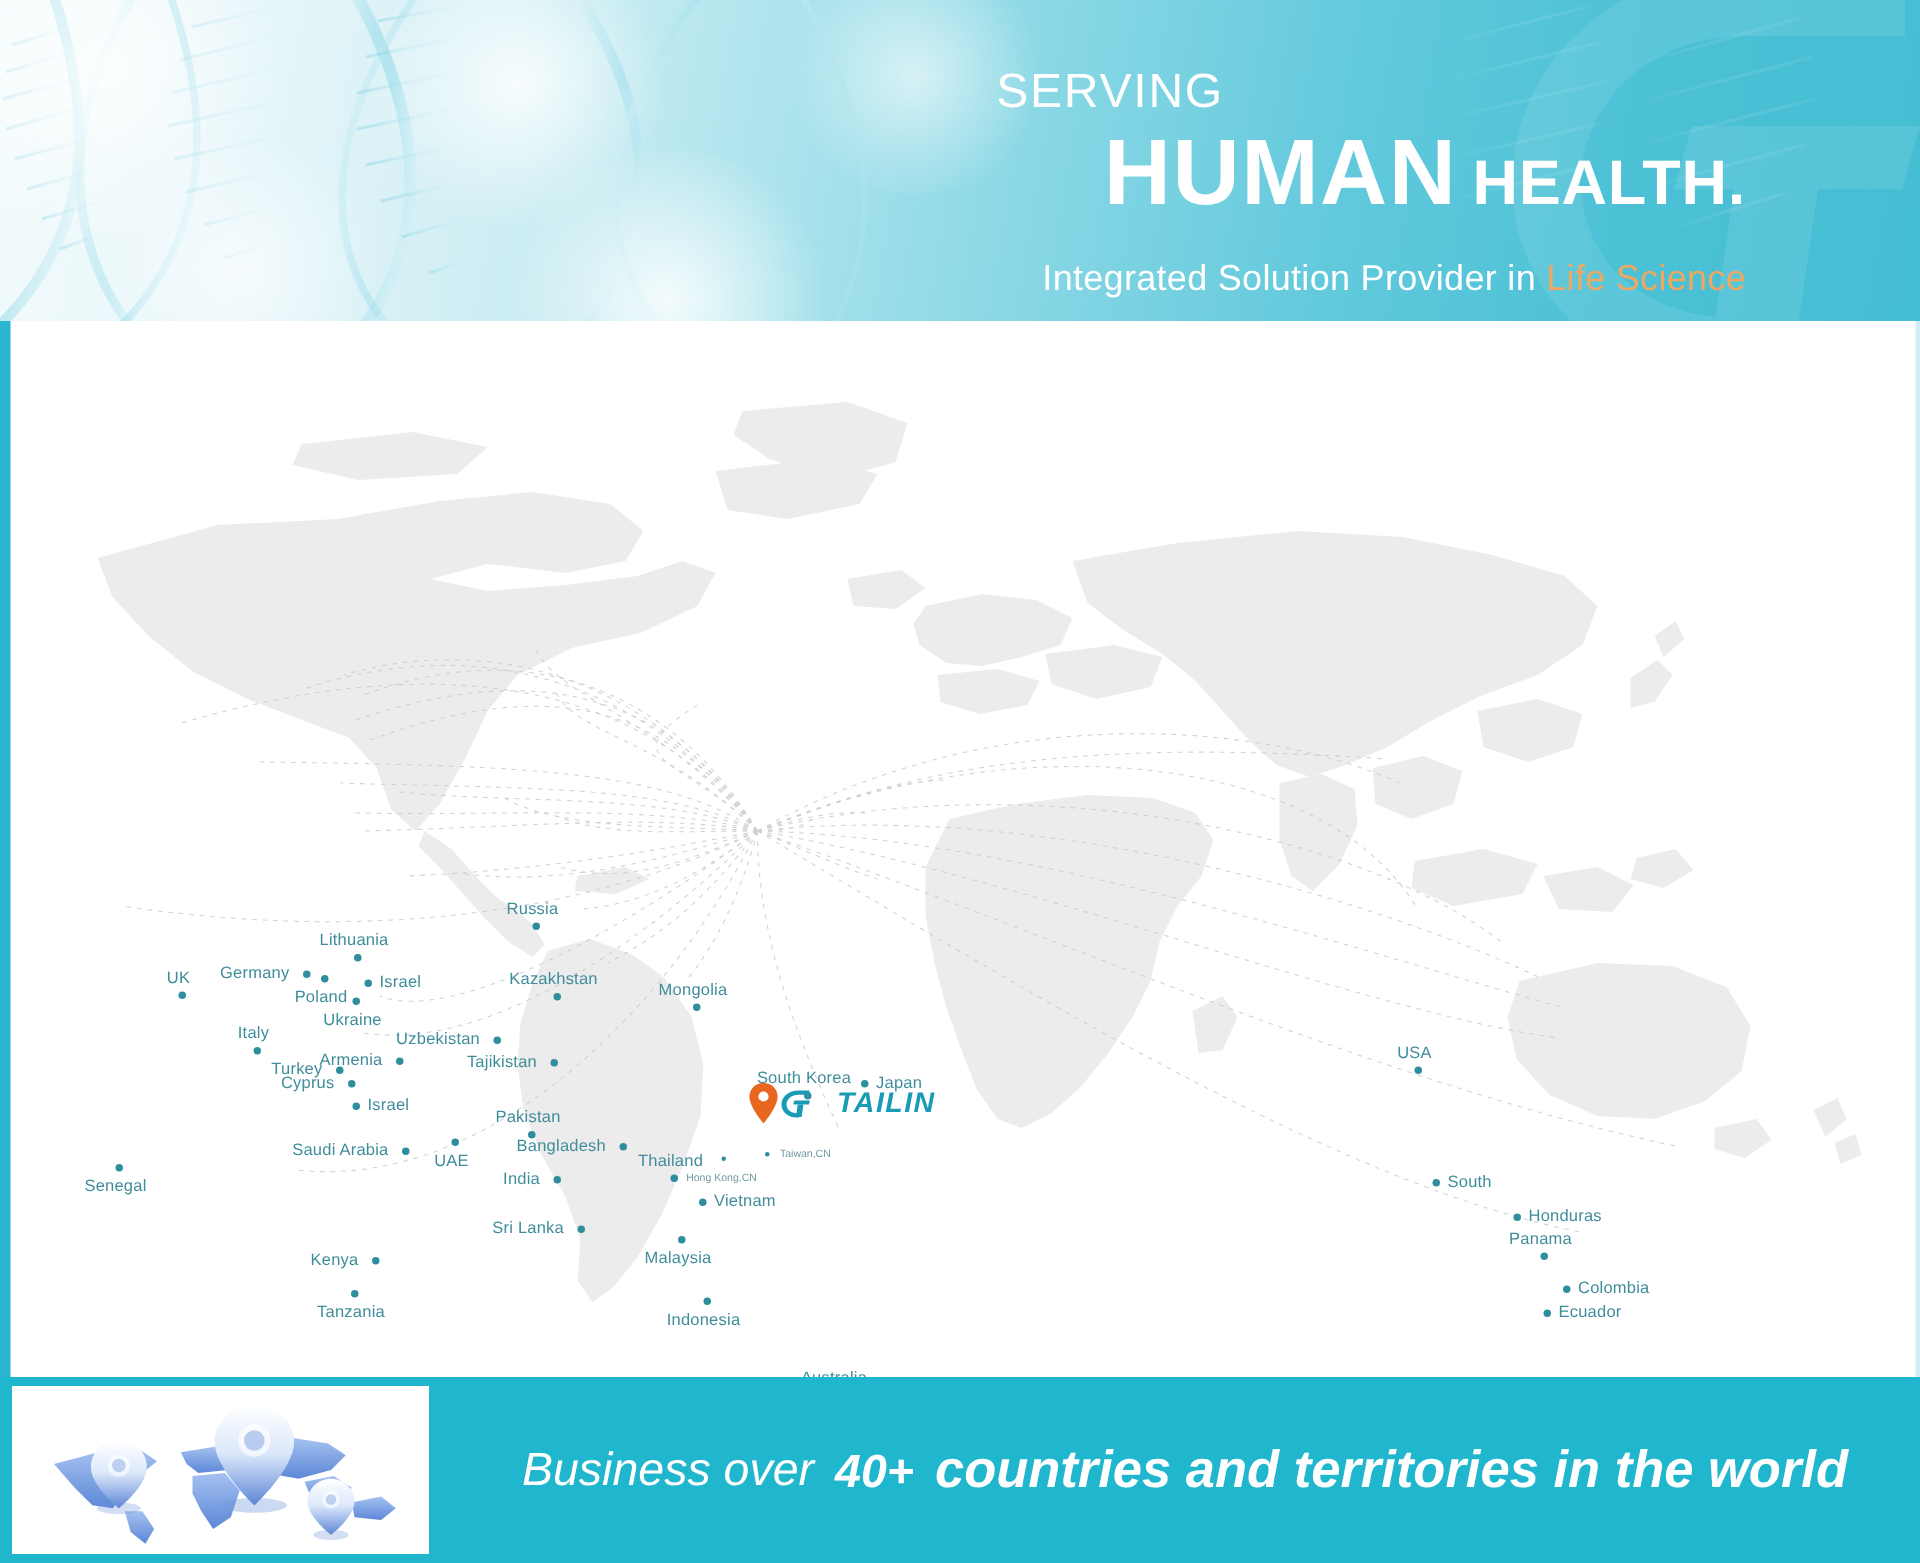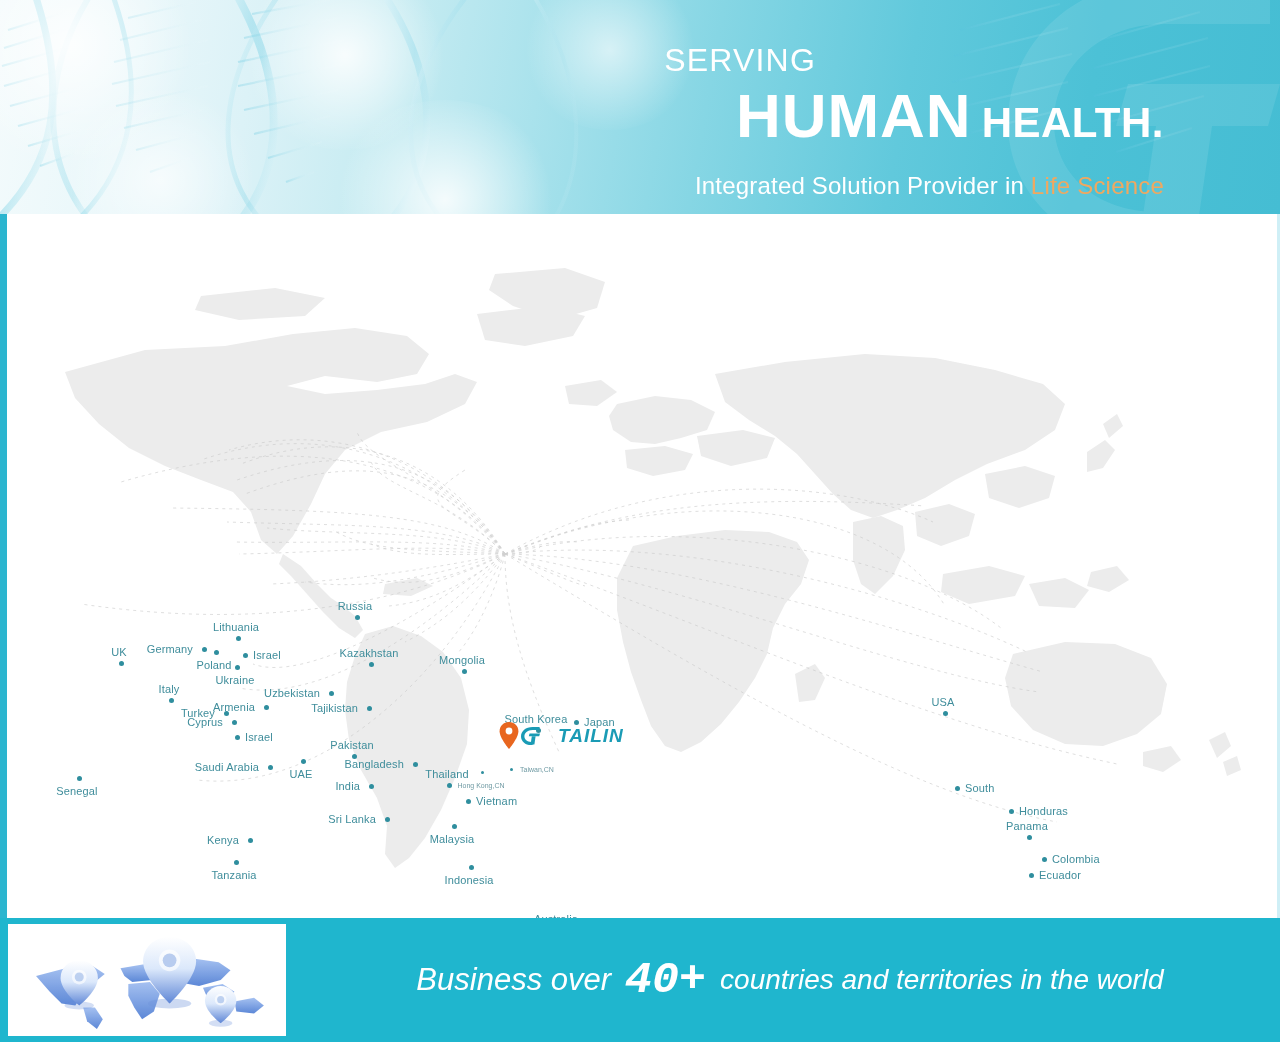--- a/index.html
+++ b/index.html
@@ -97,22 +97,22 @@
     position:absolute; left:8px; top:6px; width:278px; height:112px;
     background:#ffffff; border:1px solid #ffffff; overflow:hidden;
   }
   #footer-thumb svg{ width:100%; height:100%; }
   #footer-text{
     position:absolute; left:300px; top:0; right:0; height:124px;
     display:flex; align-items:center; justify-content:center;
     color:#ffffff; font-style:italic; white-space:nowrap;
   }
   #footer-text .t1{ font-size:31px; }
-  #footer-text .num{ font-size:45px; font-weight:bold; margin:0 14px; line-height:45px;font-family:Liberation Mono, monospace; }
-  #footer-text .t2{ font-size:28px; }
+  #footer-text .num{ font-size:31px; font-weight:bold; margin:0 14px; line-height:45px; }
+  #footer-text .t2{ font-size:35px;font-weight:bold; }
 </style>
 </head>
 <body>
 
 <div id="header">
 
   <svg class="dna" viewBox="0 0 1280 214" preserveAspectRatio="none">
     <defs>
       <linearGradient id="strandG" x1="0" y1="0" x2="1" y2="1">
         <stop offset="0%" stop-color="#ffffff" stop-opacity=".95"></stop>

